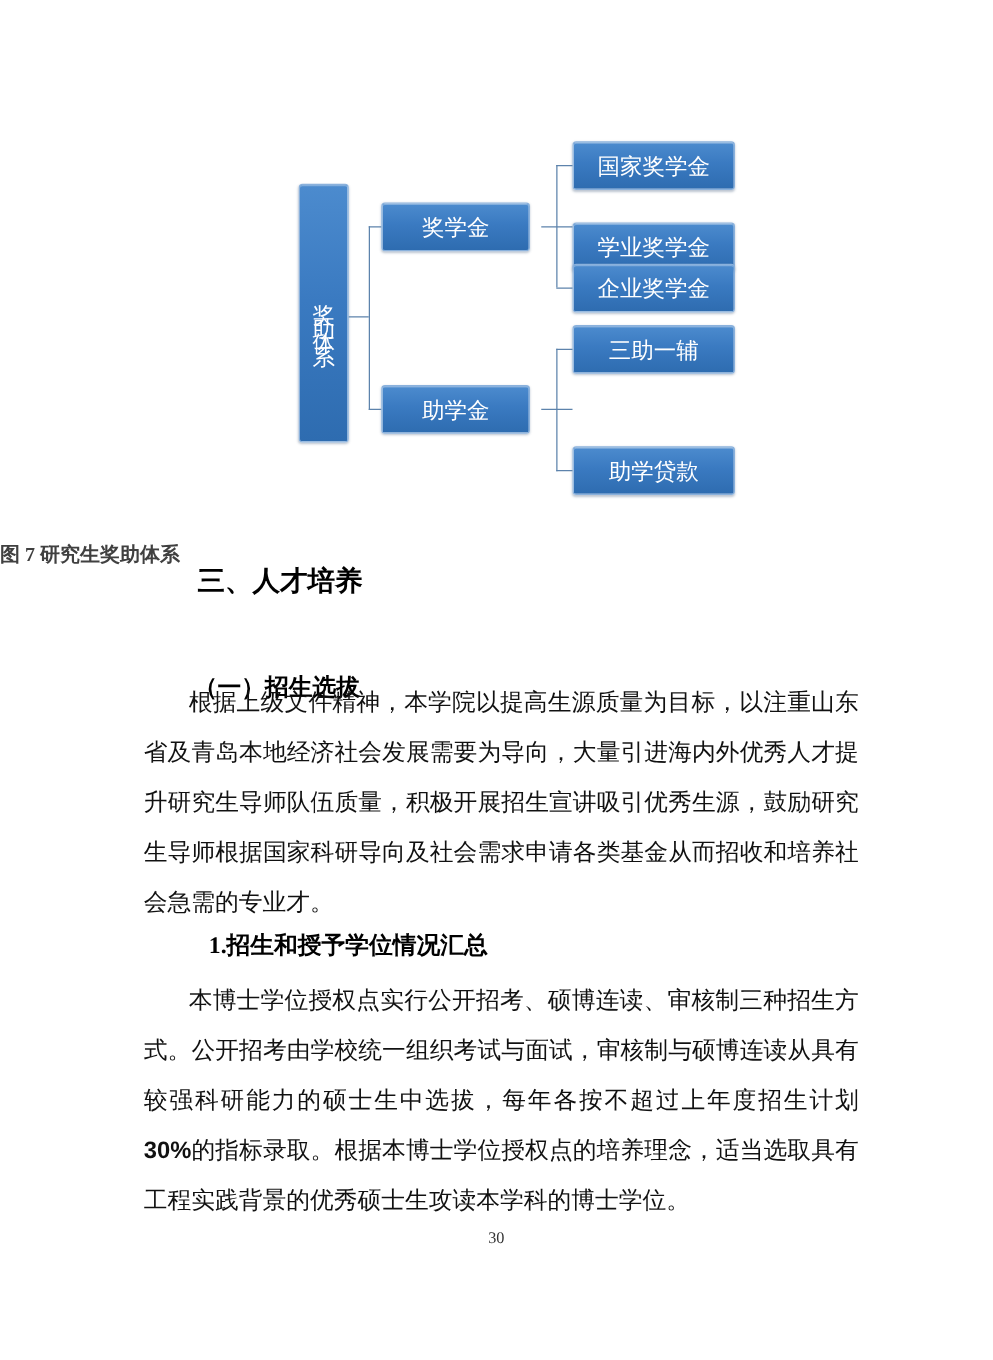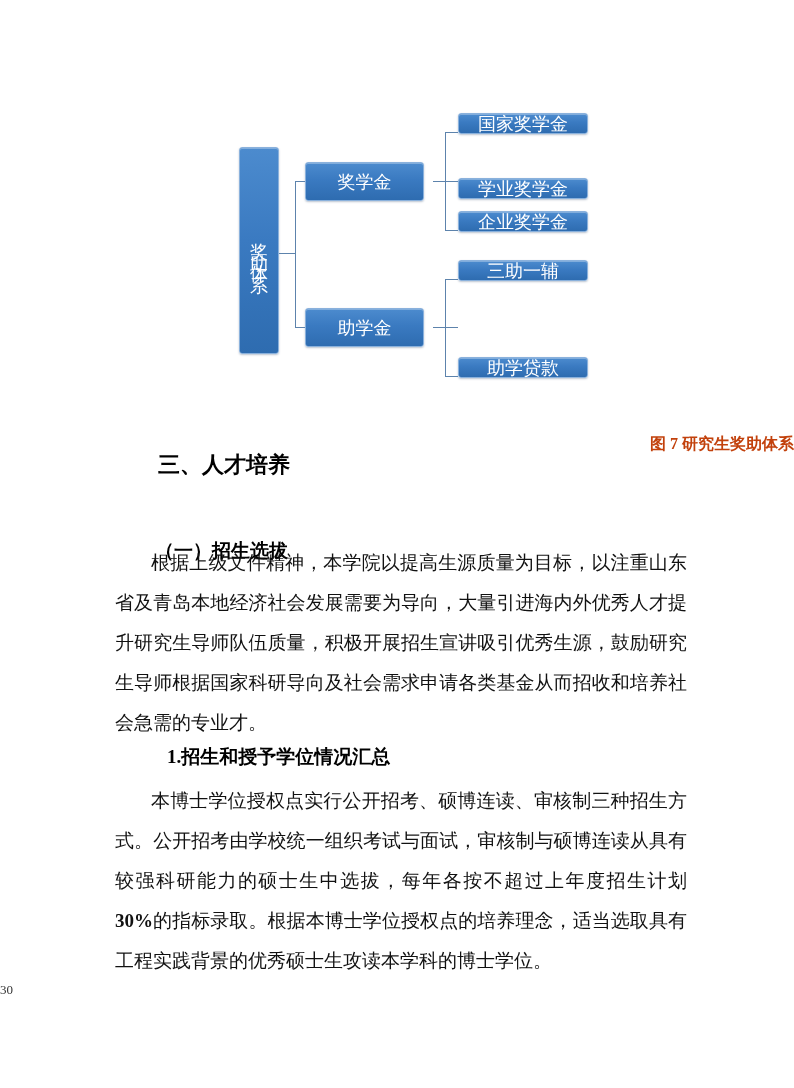--- a/index.html
+++ b/index.html
@@ -22,37 +22,37 @@
     box-sizing: border-box;
     background: linear-gradient(180deg, var(--box-fill-top, #4c8bce) 0%, var(--box-fill-mid, #3a7ac1) 45%, var(--box-fill-bottom, #2e6cb0) 100%);
     border: 1px solid var(--box-border, #8ab1dc);
     border-radius: 3px;
     box-shadow: inset 0 1px 0 rgba(255,255,255,0.30), 0 1px 2px rgba(30,60,100,0.30);
     color: var(--box-text, #ffffff);
     display: flex; align-items: center; justify-content: center;
     font-size: 18px;
     text-align: center;
   }
-  .box.leaf { left: 458px; width: 130px; height: 21px; }
+  .box.leaf { left: 458px; width: 130px; height: 39px; }
   .box.mid  { left: 305px; width: 119px; height: 39px; }
   .box.root { left: 239px; top: 147px; width: 40px; height: 207px; }
   .vtext {
     writing-mode: vertical-lr;
     text-orientation: upright;
     letter-spacing: 11px;
     font-size: 18px;
     line-height: 1;
   }
   .conn { position: absolute; background: var(--connector, #5d83ac); }
   .conn.h { height: 1px; }
   .conn.v { width: 1px; }
   
   .caption {
     position: absolute; top: 434px; left: 0; width: 794px;
-    text-align: right; font-weight: bold; font-size: 16px; color: #c2410c;
+    text-align: left; font-weight: bold; font-size: 16px; color: #404040;
   }
   .h1 {
     position: absolute; top: 452px; left: 158px;
     font-weight: bold; font-size: 22px; color: #000; line-height: 26px;
   }
   .h2 {
     position: absolute; top: 513px; left: 155px;
     font-weight: bold; font-size: 19px; color: #000; line-height: 24px; margin-top: 26px;
   }
   .h3 {
@@ -61,24 +61,24 @@
   }
   .body-para {
     position: absolute; left: 115px; width: 572px;
     font-size: 19px; line-height: 40px;
     text-align: justify; text-justify: inter-character;
     text-indent: 36px;
     margin: 0;
   }
   .p1 { top: 543px; }
   .p2 { top: 781px; }
-  .body-para b { font-family: Liberation Serif, serif; }
+  .body-para b { font-family: Liberation Sans, sans-serif; }
   .pageno {
     position: absolute; top: 982px; left: 0; width: 794px;
-    text-align: left; font-size: 13px; color: #333; line-height: 16px;
+    text-align: center; font-size: 13px; color: #333; line-height: 16px;
   }
 </style>
 </head>
 <body>
 
 <div class="page">
 
   <div class="diagram">
 
     <div class="box root">

